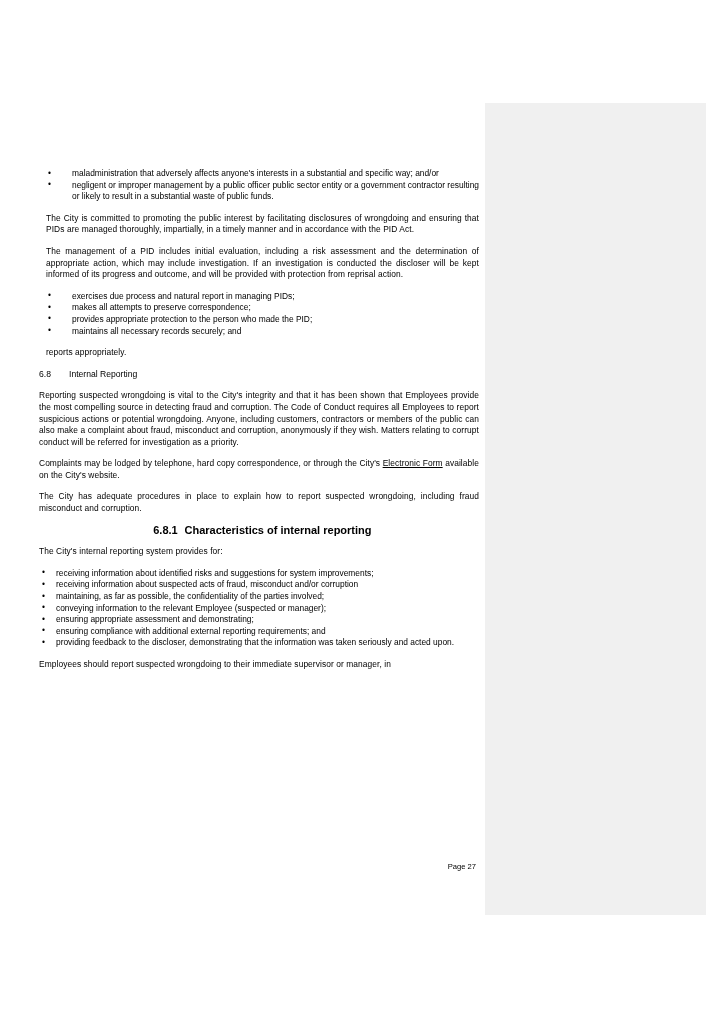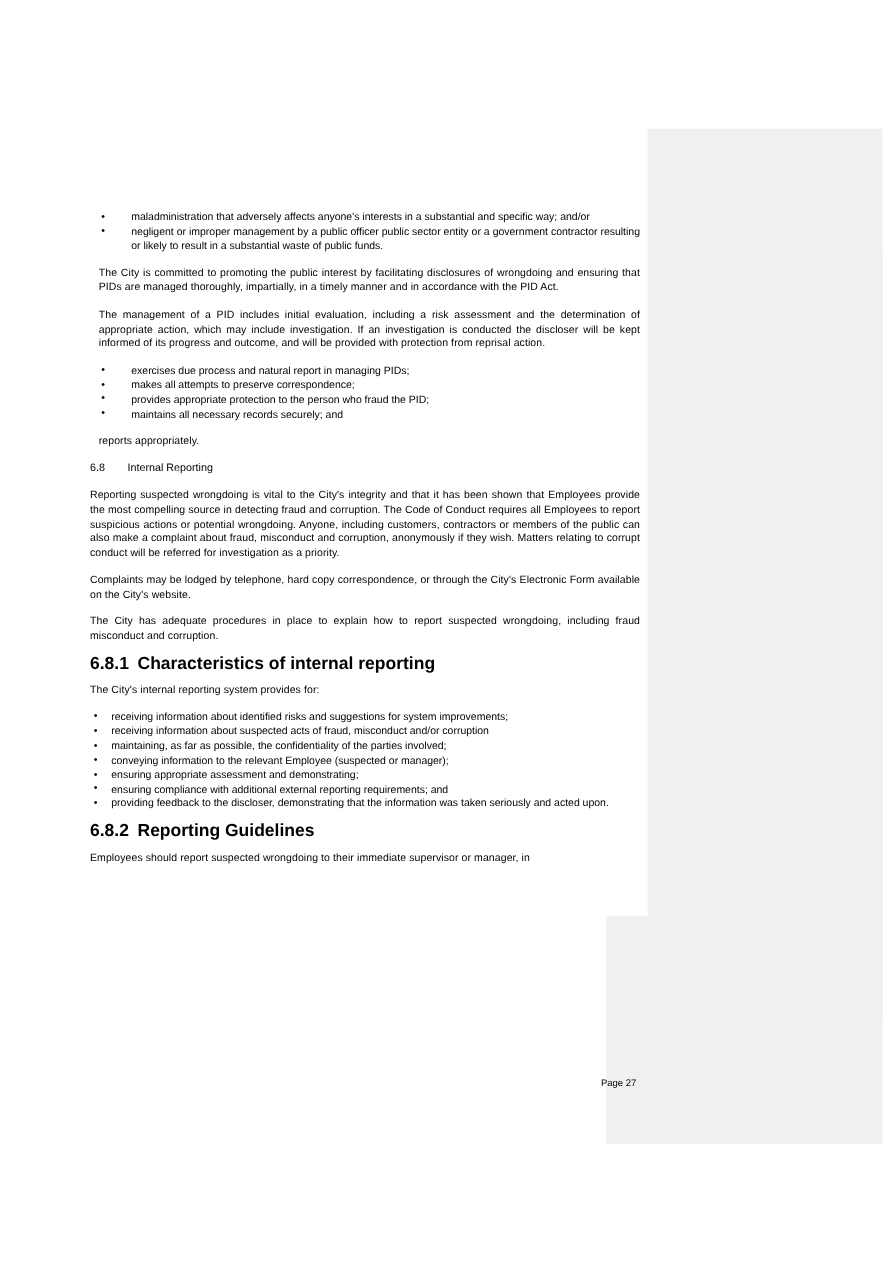--- a/index.html
+++ b/index.html
@@ -27,21 +27,20 @@
   }
 
   
   #page {
     position: absolute;
     left: 0;
     top: 0;
     width: 485px;
     height: 733px;
     background: #ffffff;
-    margin-left: 33px;
   }
 
   #content {
     position: absolute;
     left: 39px;
     top: 168px;
     width: 440px;
   }
 
   .para {
@@ -98,31 +97,33 @@
     font-size: 8.6px;
     font-weight: normal;
     margin: 0 0 10px 0;
     line-height: 11.6px;
   }
   h2.heading .num {
     display: inline-block;
     width: 30px;
   }
   h3.subheading {
-    font-size: 14px;
+    font-size: 11px;
     font-weight: bold;
     margin: 0 0 10px 0;
     line-height: 11.6px;
+    text-align: center;
   }
   h3.subheading .num {
     display: inline-block;
     width: 38px;
   }
 
   .link-underline {
+    text-decoration: underline;
   }
 
   #footer {
     position: absolute;
     left: 39px;
     top: 862px;
     width: 437px;
     text-align: right;
     font-size: 7.6px;
     line-height: 10px;
@@ -143,21 +144,21 @@
     </ul>
 
     <p class="para indented">The City is committed to promoting the public interest by facilitating disclosures of wrongdoing and ensuring that PIDs are managed thoroughly, impartially, in a timely manner and in accordance with the PID Act.</p>
 
     <p class="para indented">The management of a PID includes initial evaluation, including a risk assessment and the determination of appropriate action, which may include investigation.  If an investigation is conducted the discloser will be kept informed of its progress and outcome, and will be provided with protection from reprisal action.</p>
 
 
     <ul class="blist wide">
       <li>exercises due process and natural report in managing PIDs;</li>
       <li>makes all attempts to preserve correspondence;</li>
-      <li>provides appropriate protection to the person who fraud the PID;</li>
+      <li>provides appropriate protection to the person who made the PID;</li>
       <li>maintains all necessary records securely; and</li>
     </ul>
 
     <p class="para indented">reports appropriately.</p>
 
     <h2 class="heading">
       <span class="num">6.8</span><span>Internal Reporting</span>
     </h2>
 
     <p class="para">Reporting suspected wrongdoing is vital to the City's integrity and that it has been shown that Employees provide the most compelling source in detecting fraud and corruption.  The Code of Conduct requires all Employees to report suspicious actions or potential wrongdoing. Anyone, including customers, contractors or members of the public can also make a complaint about fraud, misconduct and corruption, anonymously if they wish.  Matters relating to corrupt conduct will be referred for investigation as a priority.</p>
@@ -175,23 +176,20 @@
     <ul class="blist narrow">
       <li>receiving information about identified risks and suggestions for system improvements;</li>
       <li>receiving information about suspected acts of fraud, misconduct and/or corruption</li>
       <li>maintaining, as far as possible, the confidentiality of the parties involved;</li>
       <li>conveying information to the relevant Employee (suspected or manager);</li>
       <li>ensuring appropriate assessment and demonstrating;</li>
       <li>ensuring compliance with additional external reporting requirements; and</li>
       <li>providing feedback to the discloser, demonstrating that the information was taken seriously and acted upon.</li>
     </ul>
 
-    <h3 class="subheading">
-      <span class="num">6.8.2</span><span>Reporting Guidelines</span>
-    </h3>
 
     <p class="para">Employees should report suspected wrongdoing to their immediate supervisor or manager, in</p>
 
   </div>
 
   <div id="footer">
     <span>Page 27</span>
   </div>
 </div>
 

